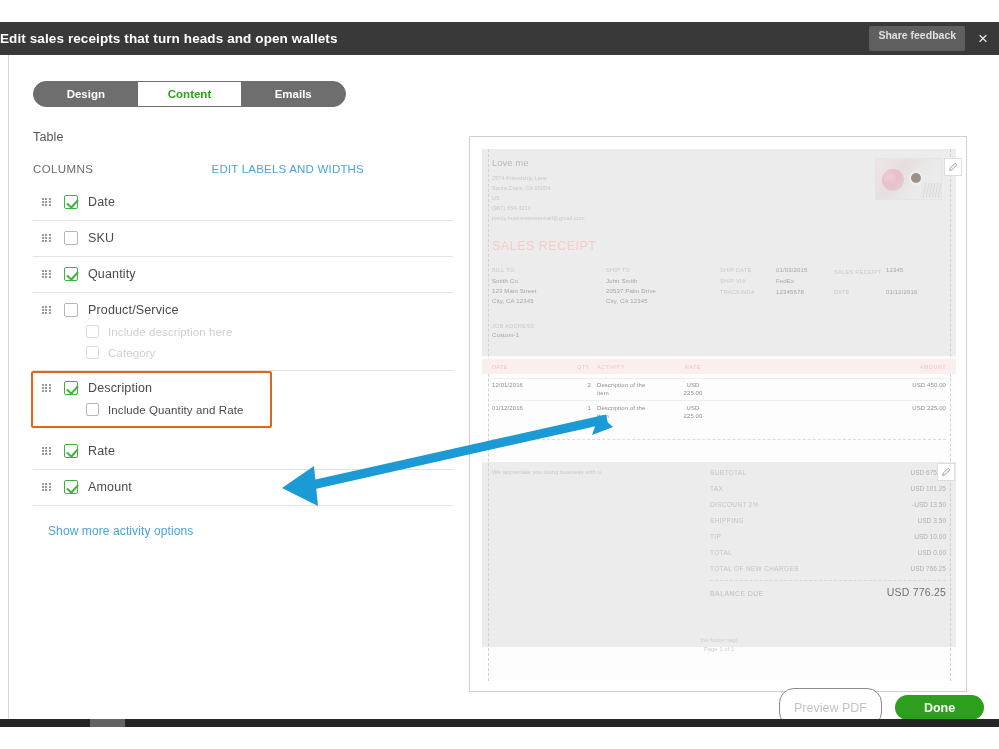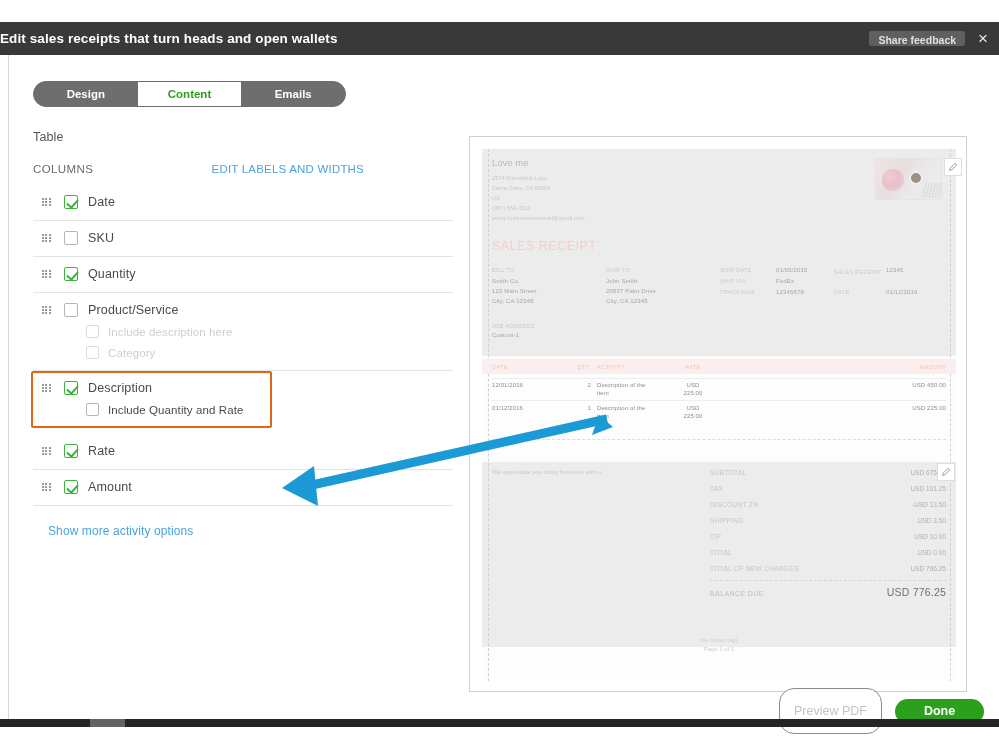--- a/index.html
+++ b/index.html
@@ -21,21 +21,21 @@
     color: #ffffff; font-size: 13.5px; font-weight: bold;
     letter-spacing: .1px;
   }
   .titlebar-right {
     margin-left: auto; display: flex; align-items: center; gap: 13px;
     padding-right: 11px;
   }
   .share-feedback {
     background: #5f5f5f; color: #e0e0e0;
     font-size: 10.5px; font-weight: bold;
-    padding: 4px 9px 0; border-radius: 2px;
+    padding: 4px 9px 10px; border-radius: 2px;
     border: none; cursor: pointer; line-height: 1;
   }
   .close-x {
     color: #e8e8e8; font-size: 17px; line-height: 1;
     cursor: pointer; font-weight: 300;
   }
 
   
   .modal-body {
     position: absolute; left: 8px; top: 55px;
@@ -244,21 +244,21 @@
   }
   .scroll-thumb {
     position: absolute; left: 90px; top: 719px;
     width: 35px; height: 8px; background: #636363; cursor: pointer;
   }
   .btn-row {
     position: absolute; right: 22px; top: 633px;
     display: flex; align-items: center; gap: 13px;
   }
   .btn-preview {
-    width: 103px; height: 46px; border-radius: 15px;
+    width: 103px; height: 39px; border-radius: 15px;
     border: 1px solid #8b8b8b; background: #ffffff;
     color: #c3c3c3; font-size: 12.5px; cursor: pointer;
   }
   .btn-done {
     width: 89px; height: 25px; border-radius: 15px;
     border: none; background: #2ca01c; color: #ffffff;
     font-size: 12.5px; font-weight: bold; cursor: pointer;
   }
   .top-strip { position: absolute; left:0; top:0; width: 999px; height: 22px; background: #ffffff; }
 </style>

